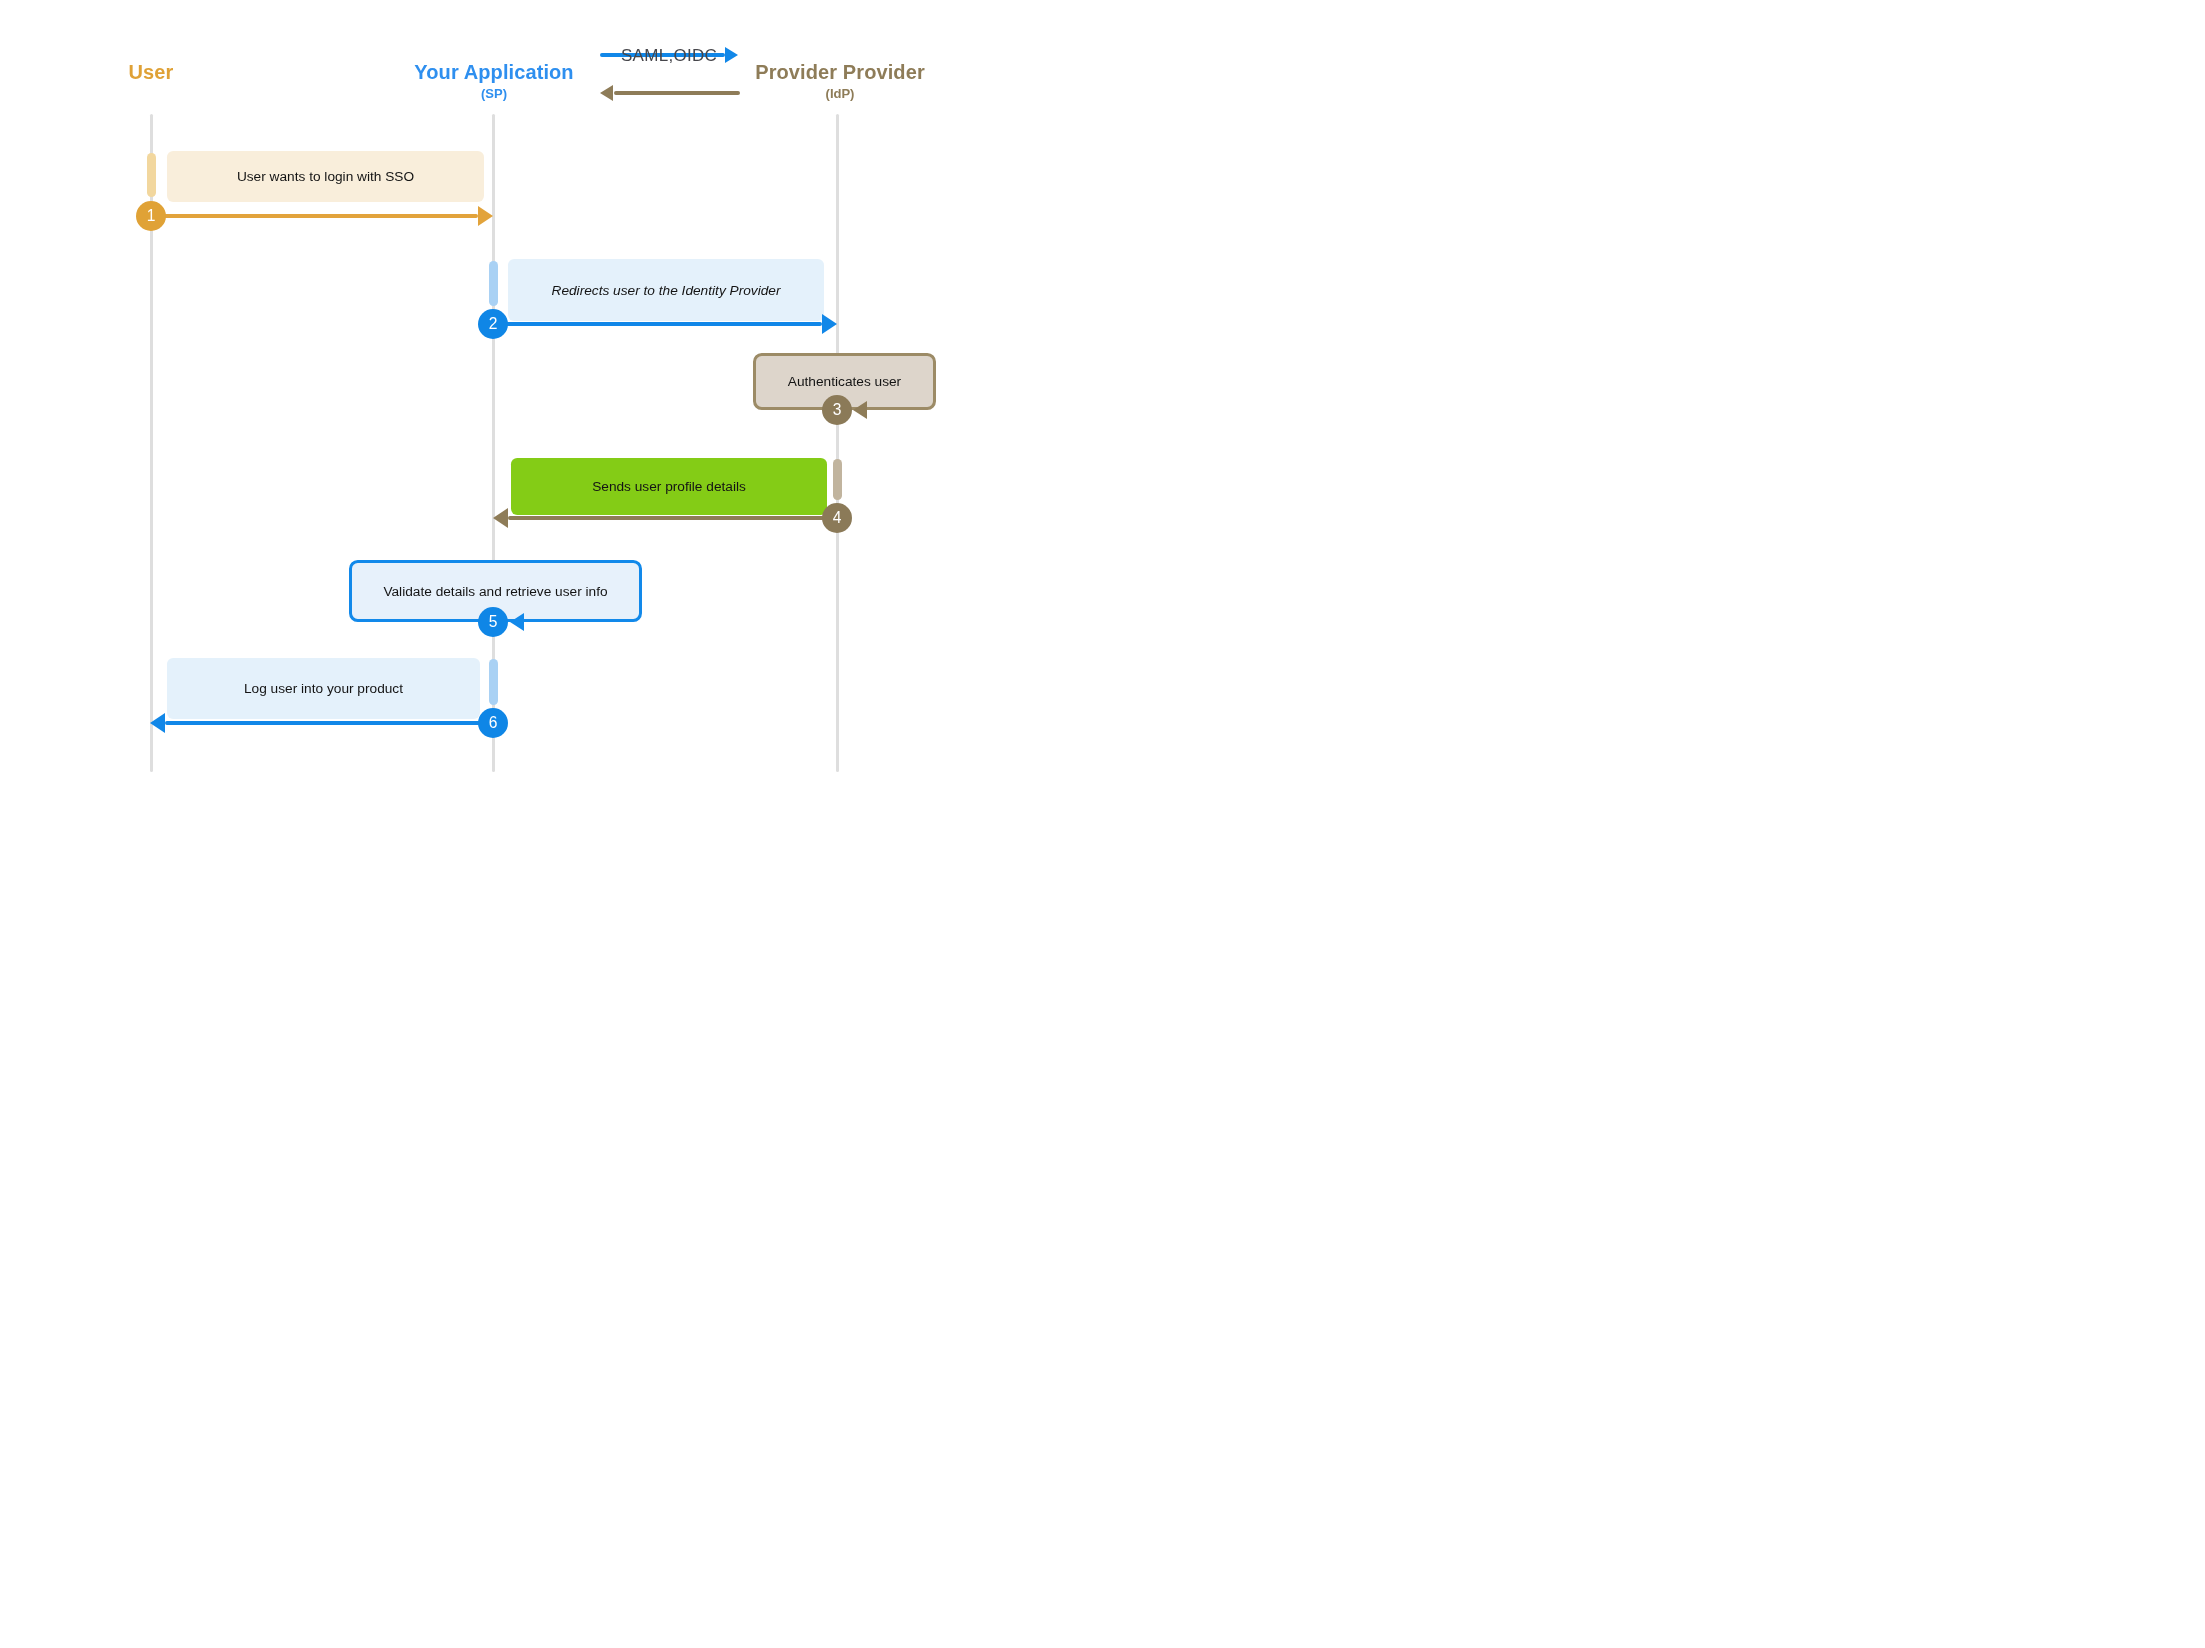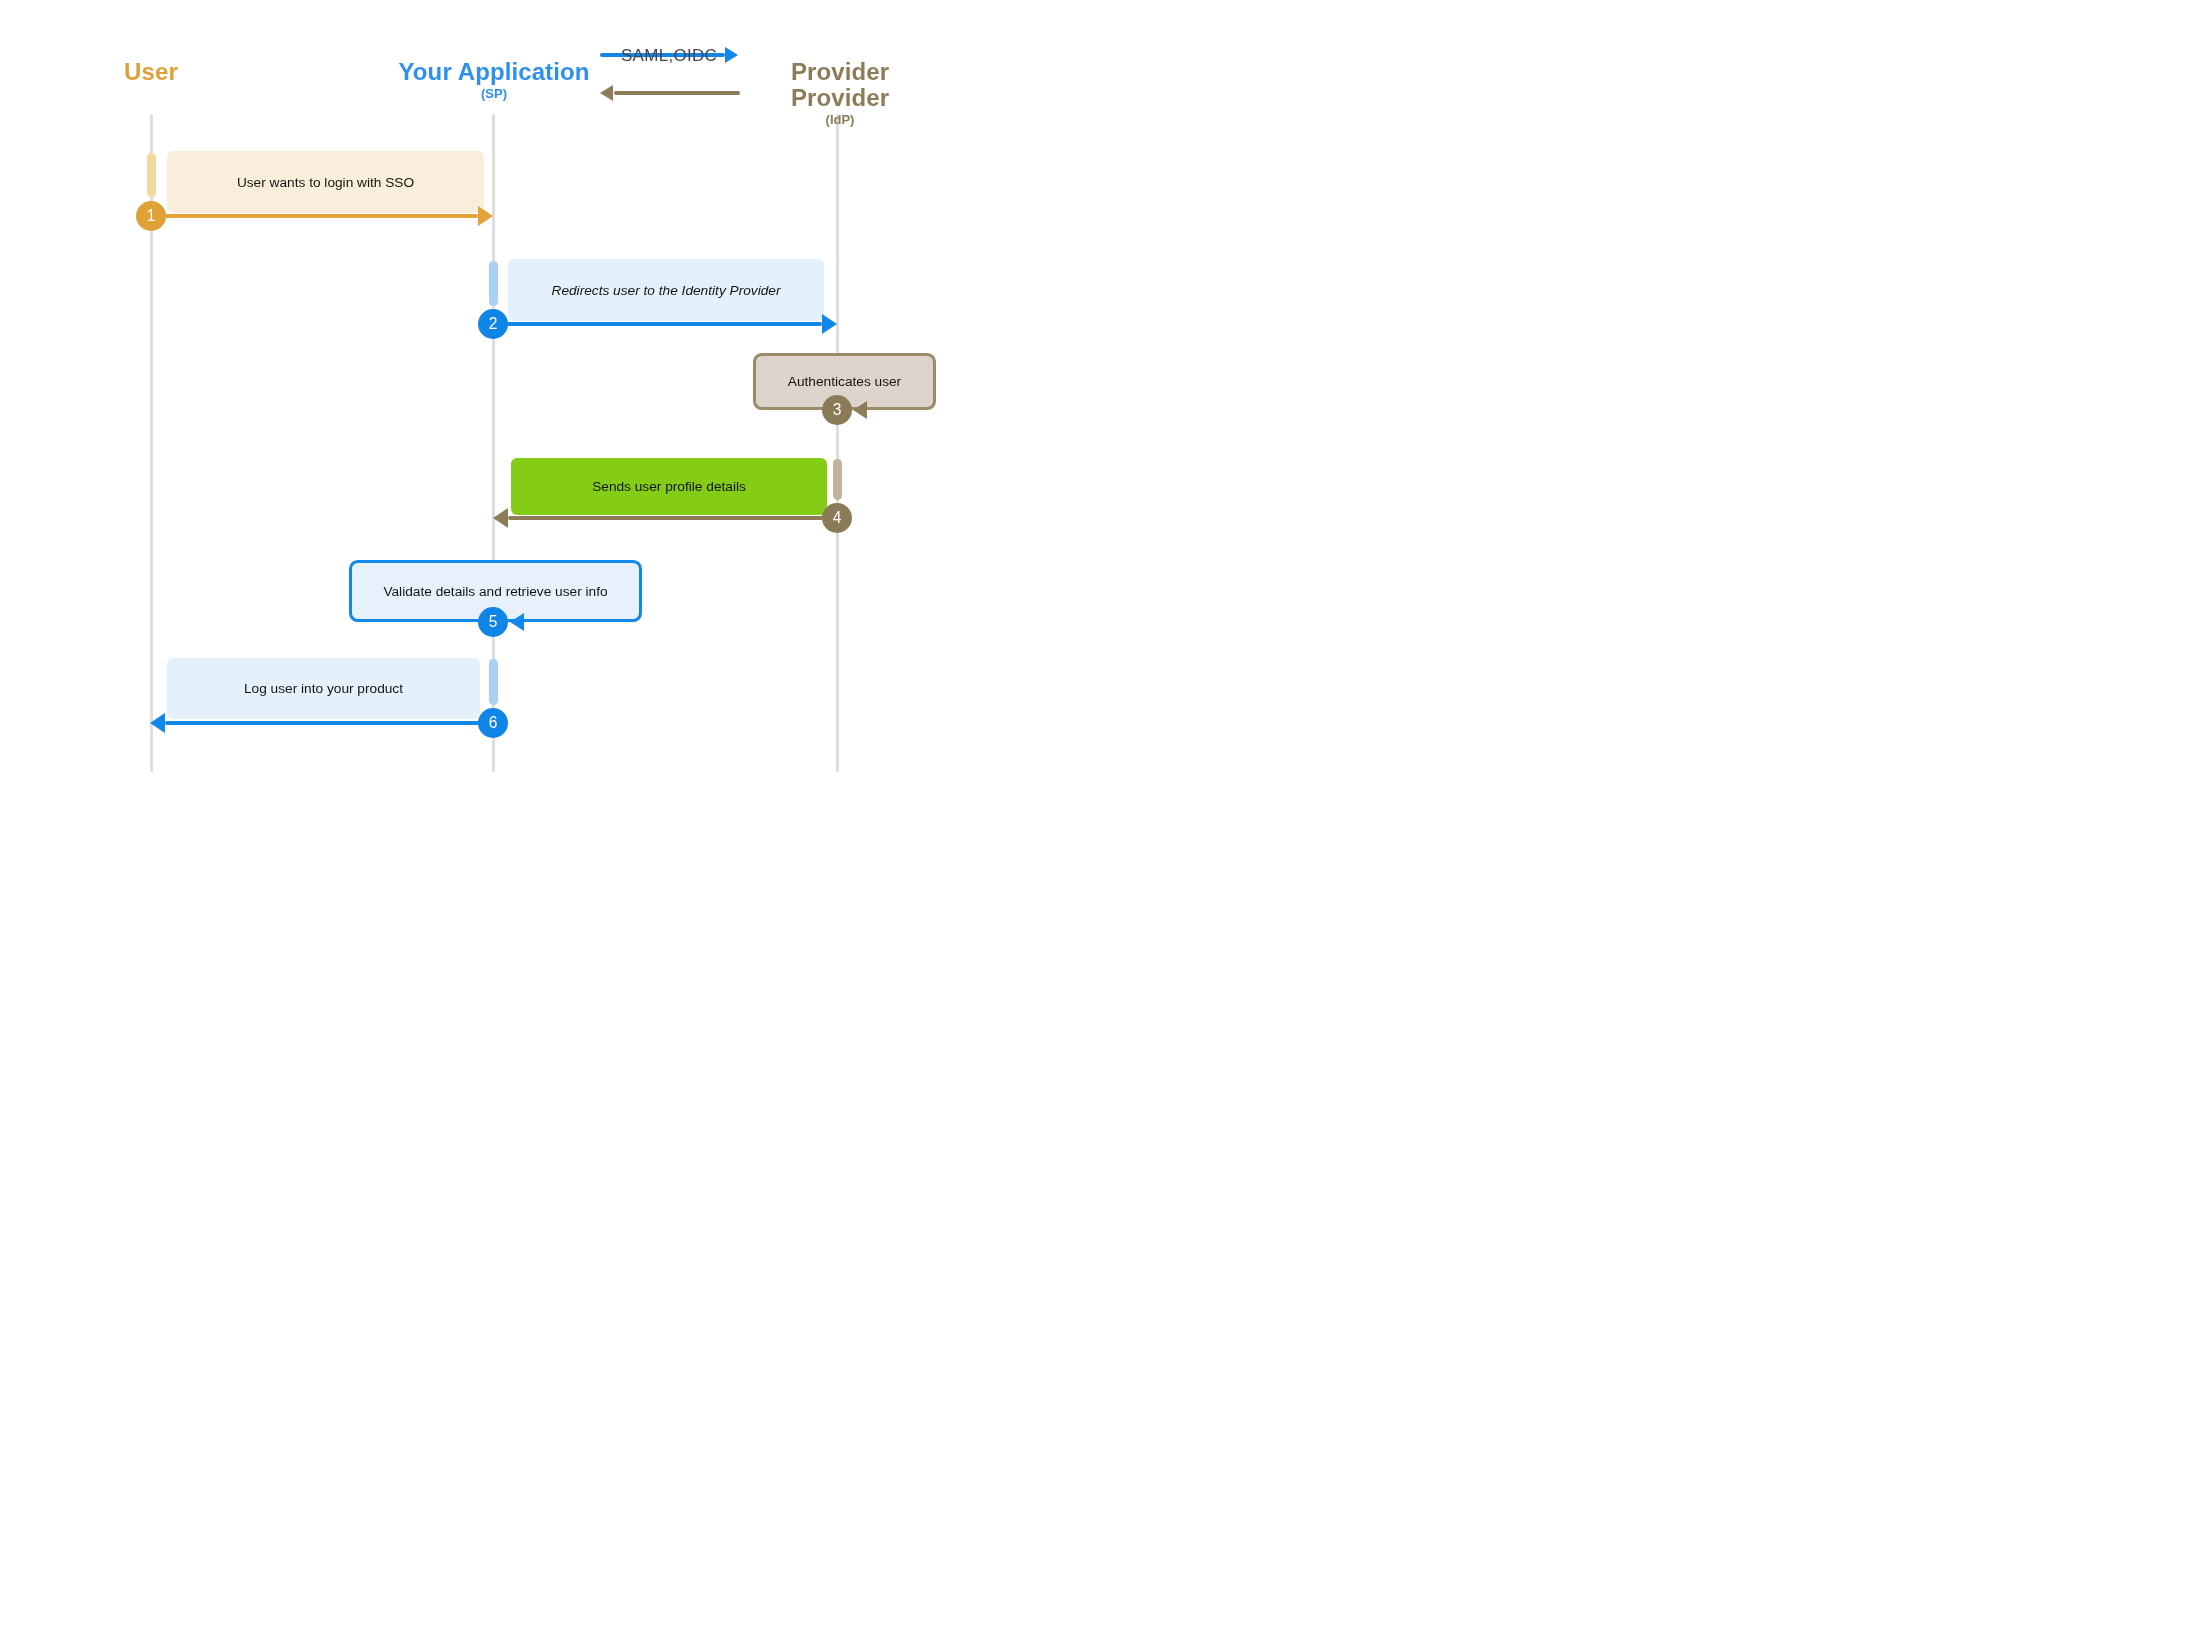--- a/index.html
+++ b/index.html
@@ -7,21 +7,21 @@
   #canvas{position:relative;width:1103px;height:824px;background:#ffffff;overflow:hidden;}
 
   
   .lifeline{position:absolute;top:114px;width:3.1px;height:658px;background:#dedede;border-radius:1.9px;}
   #lifeline-user{left:150px;}
   #lifeline-app{left:492px;}
   #lifeline-idp{left:836px;}
 
   
   .actor{position:absolute;top:59px;width:200px;text-align:center;font-weight:700;}
-  .actor .title{font-size:24px;line-height:26px;letter-spacing:0.1px;}
+  .actor .title{font-size:20px;line-height:26px;letter-spacing:0.1px;}
   .actor .sub{font-size:13px;line-height:15px;margin-top:0.6px;}
   #actor-user{left:51px;color:#dfa136;}
   #actor-app{left:394px;color:#2e8fef;}
   #actor-idp{left:740px;color:#8e7c58;}
 
   
   .proto-label{position:absolute;left:591px;top:46px;width:156px;text-align:center;
                font-size:17px;color:#46464b;letter-spacing:0.3px;}
   .hline{position:absolute;height:4.4px;border-radius:1.9px;}
   #proto-line-right{left:600px;top:53px;width:125px;background:#1187e8;}
@@ -40,21 +40,21 @@
   
   .act{position:absolute;width:8.7px;border-radius:4.4px;}
   #s1-act{left:147px;top:153px;height:44px;background:#f2d79e;}
   #s2-act{left:489px;top:261px;height:45px;background:#a9d1f4;}
   #s4-act{left:833px;top:459px;height:41px;background:#c1b49e;}
   #s6-act{left:489px;top:659px;height:46px;background:#a9d1f4;}
 
   
   .box{position:absolute;display:flex;align-items:center;justify-content:center;
        font-size:13.7px;color:#141414;border-radius:6.2px;box-sizing:border-box;text-align:center;}
-  #s1-box{left:167px;top:151px;width:317px;height:62px;background:#f9eedb;}
+  #s1-box{left:167px;top:151px;width:317px;height:51px;background:#f9eedb;}
   #s2-box{left:508px;top:259px;width:316px;height:62px;background:#e4f1fb;font-style:italic;}
   #s3-box{left:753px;top:353px;width:183px;height:57px;background:#ddd5cb;border:3.1px solid #9c8b66;border-radius:8.7px;}
   #s4-box{left:511px;top:458px;width:316px;height:57px;background:#84cc16;}
   #s5-box{left:349px;top:560px;width:293px;height:62px;background:#e7f1fb;border:3.1px solid #1289ea;border-radius:8.7px;}
   #s6-box{left:167px;top:658px;width:313px;height:61px;background:#e4f1fb;}
 
   
   #s1-line{left:151px;top:214px;width:327px;background:#e2a33b;}
   #s2-line{left:493px;top:322px;width:329px;background:#1187e8;}
   #s4-line{left:508px;top:516px;width:329px;background:#8e7c58;}

